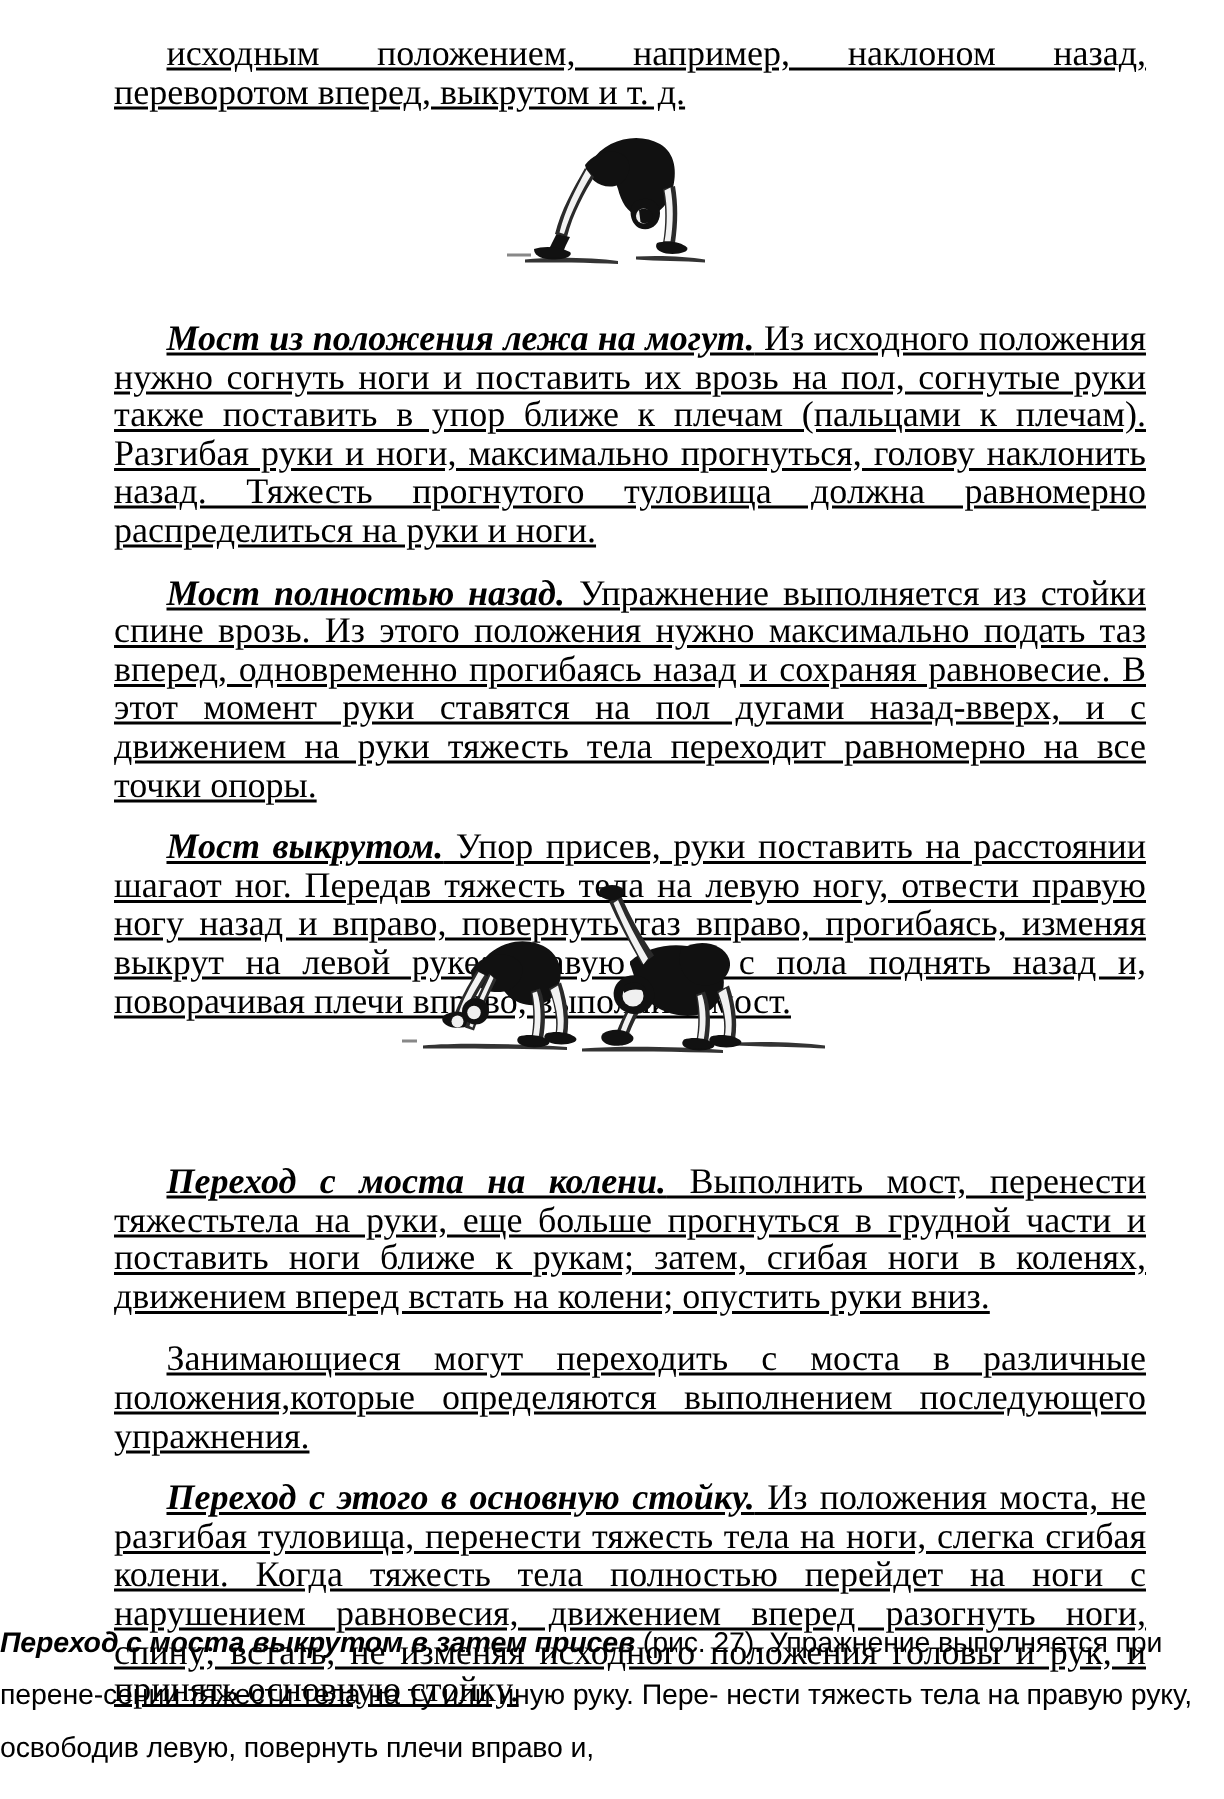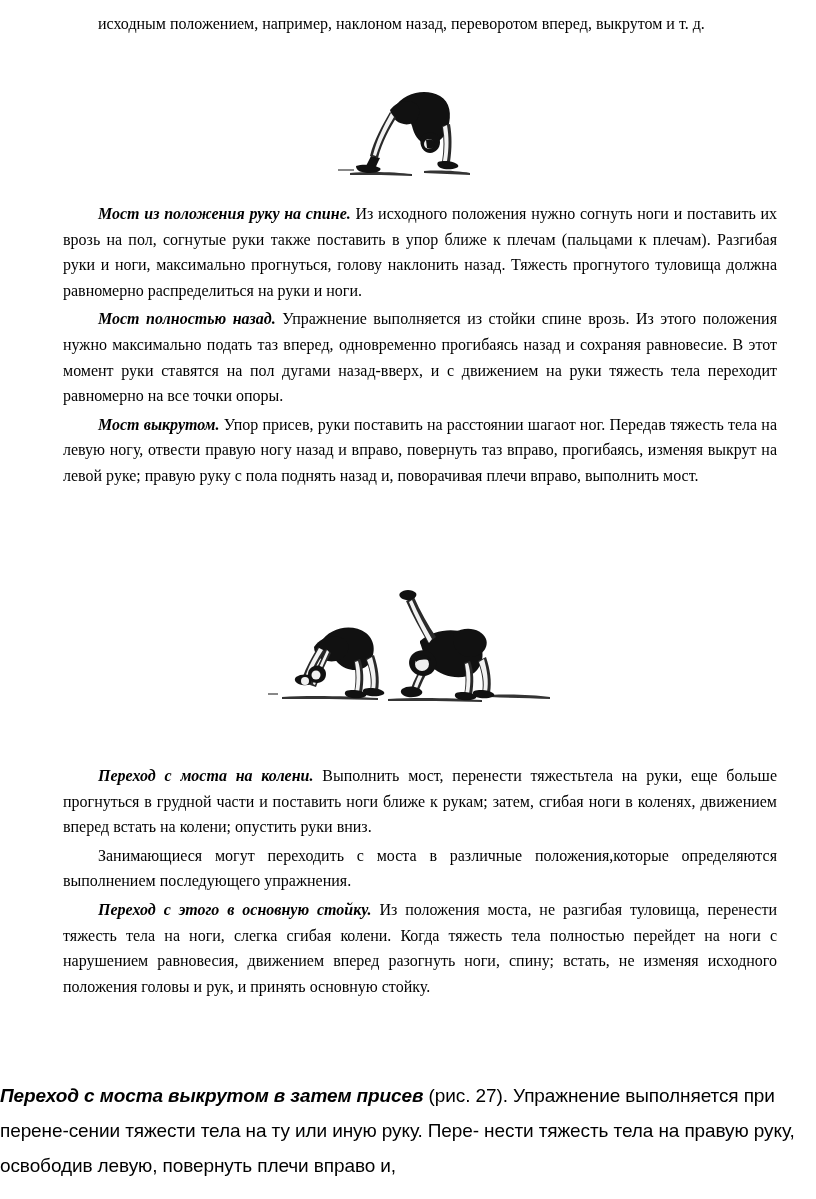--- a/index.html
+++ b/index.html
@@ -16,27 +16,28 @@
     font-family: "Liberation Serif", "DejaVu Serif", serif;
     color: #000000;
   }
   .body-col {
     position: absolute;
     left: 60px;
     top: 0;
     width: 720px;
   }
   p.para {
-    margin: 3px;
-    font-size: 16px;
+    margin: 16px;
+    font-size: 24px;
     line-height: 25.6px;
     text-align: justify;
     text-justify: inter-word;
     text-indent: 35px;
     hyphens: none;
+    text-decoration: underline;
   }
   .run-bi {
     font-weight: bold;
     font-style: italic;
   }
   .heading {
     margin: 0;
     font-size: 19.5px;
     line-height: 25.6px;
     font-weight: bold;
@@ -99,21 +100,21 @@
         <path d="M100 90 C106 88, 116 89, 120 93 C122 96, 114 98, 106 97 C101 96, 98 93, 100 90 Z"></path>
 
         <path d="M12 101 C30 99, 58 100, 74 102 L74 104 C56 103, 30 103, 12 103 Z" opacity="0.85"></path>
         <path d="M86 99 C102 98, 120 99, 132 101 L132 103 C118 102, 100 102, 86 101 Z" opacity="0.85"></path>
         <path d="M0 97 L16 97 L16 99 L0 99 Z" opacity="0.5"></path>
       </g>
     </svg>
   </div>
 
   <div class="body-col" style="top:198px;">
-    <p class="para"><span class="run-bi">Мост из положения руку на спине.</span><span> Из исходного положения нужно согнуть ноги и поставить их врозь на  пол, согнутые руки  также поставить в упор ближе к плечам  (пальцами к плечам). Разгибая руки и ноги, максимально прогнуться, голову наклонить назад. Тяжесть прогнутого туловища должна равномерно распределиться  на руки и ноги.</span></p>
+    <p class="para"><span class="run-bi">Мост из положения лежа на могут.</span><span> Из исходного положения нужно согнуть ноги и поставить их врозь на  пол, согнутые руки  также поставить в упор ближе к плечам  (пальцами к плечам). Разгибая руки и ноги, максимально прогнуться, голову наклонить назад. Тяжесть прогнутого туловища должна равномерно распределиться  на руки и ноги.</span></p>
     <p class="para"><span class="run-bi">Мост полностью назад.</span><span> Упражнение выполняется из стойки спине врозь. Из этого положения нужно максимально подать таз вперед, одновременно прогибаясь назад и сохраняя равновесие. В этот момент руки ставятся на пол дугами назад-вверх, и с движением на руки тяжесть тела переходит равномерно на все точки опоры.</span></p>
     <p class="para"><span class="run-bi">Мост выкрутом.</span><span> Упор присев, руки поставить на расстоянии  шагаот ног. Передав тяжесть тела на левую ногу, отвести правую ногу назад и вправо, повернуть таз вправо, прогибаясь, изменяя выкрут на левой руке; правую руку с пола поднять назад и, поворачивая плечи вправо, выполнить мост.</span></p>
   </div>
 
   <div class="fig" style="left:268px; top:585px;">
     <svg width="290" height="120" viewBox="0 0 290 120">
       <g fill="#111111" stroke="none">
 
         <path d="M52 58 C62 42, 84 38, 98 48 C108 56, 108 70, 100 80 C92 88, 78 86, 70 78
                  C63 70, 58 60, 52 62 Z"></path>

